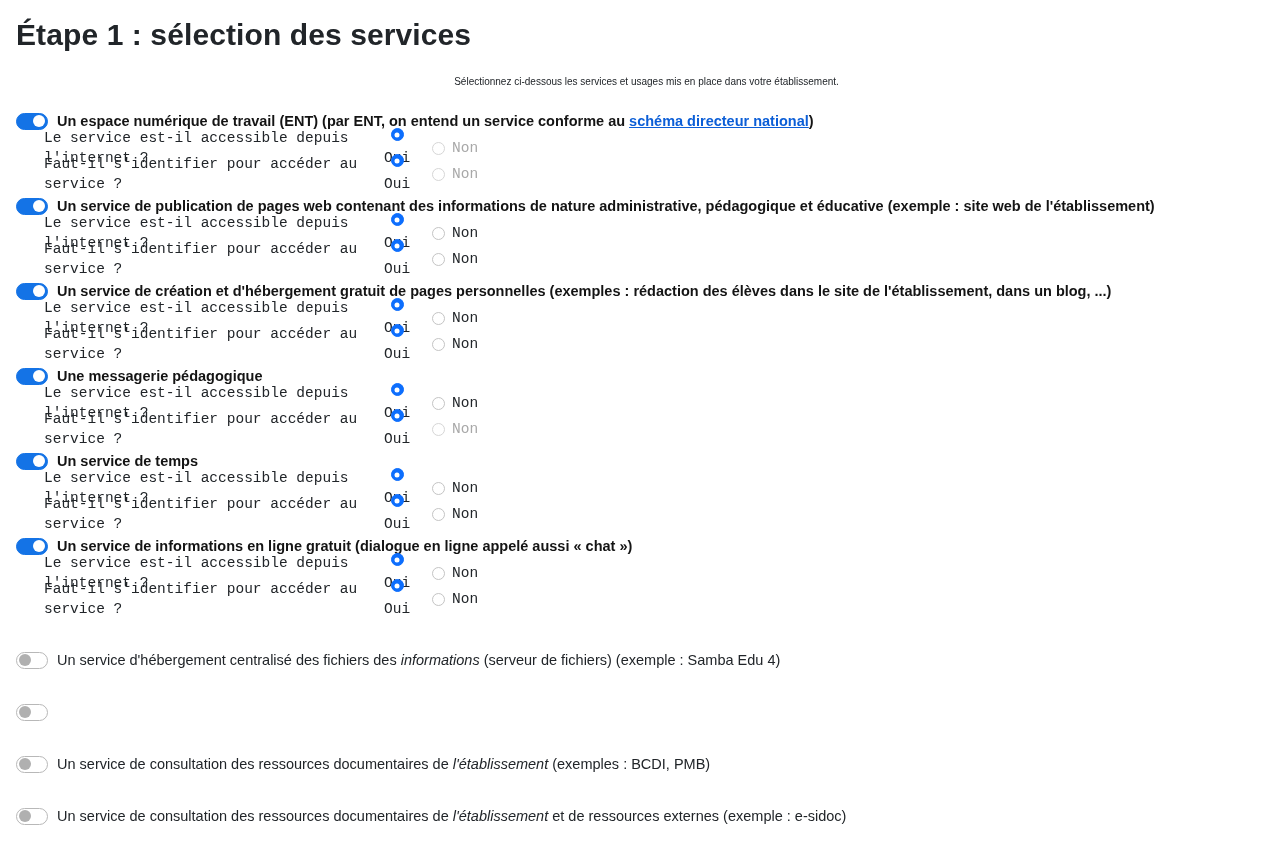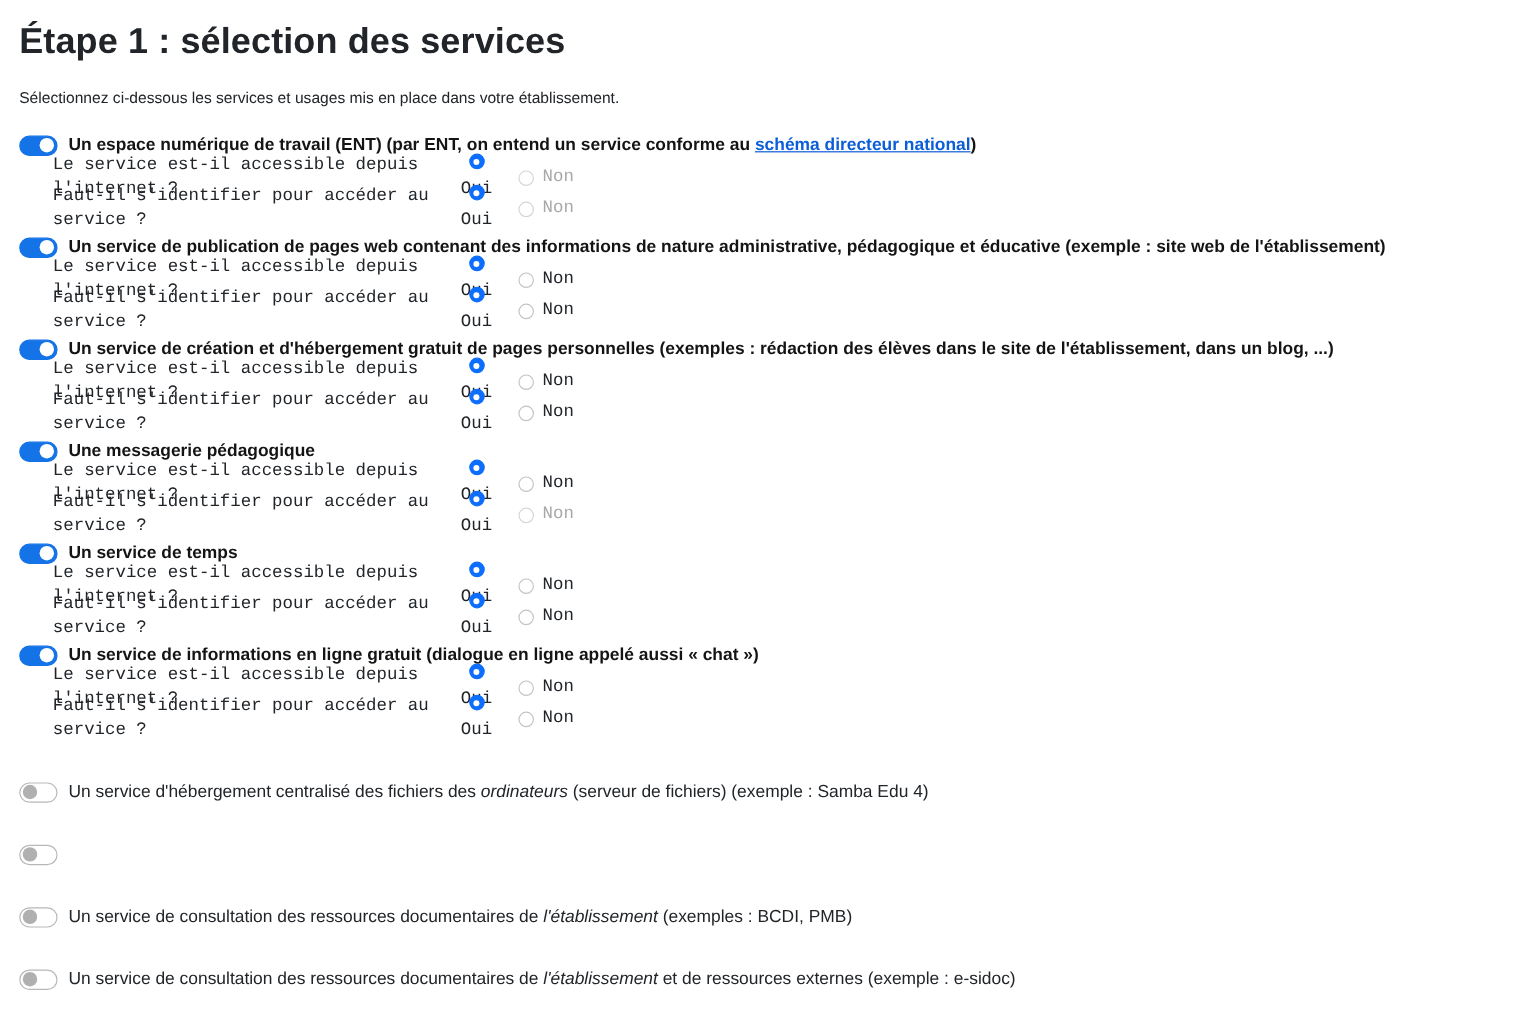--- a/index.html
+++ b/index.html
@@ -21,24 +21,25 @@
   }
   .page-title {
     font-size: 30px;
     font-weight: 700;
     line-height: 38px;
     margin: 0 0 0 0;
     color: #212529;
     letter-spacing: 0.1px;
   }
   .intro {
-    font-size: 13px;
+    font-size: 10px;
     line-height: 20px;
     margin: 18px 0 0 0;
     color: #212529;
+    text-align: center;
   }
 
   
   .services {
     margin-top: 18px;
   }
   .service-group {
     margin-bottom: 0px;
   }
   .service-head {
@@ -400,21 +401,21 @@
         </div>
         <div class="spacer-8"></div>
       </div>
     </div>
 
   <div class="plain-list">
       <div class="plain-row">
         <div class="toggle off">
           <span class="knob"></span>
         </div>
-        <span class="plain-label">Un service d'hébergement centralisé des fichiers des <i>ordinateurs</i> (serveur de fichiers) (exemple : Samba Edu 4)</span>
+        <span class="plain-label">Un service d'hébergement centralisé des fichiers des <i>informations</i> (serveur de fichiers) (exemple : Samba Edu 4)</span>
       </div>
       <div class="plain-row">
         <div class="toggle off">
           <span class="knob"></span>
         </div>
       </div>
       <div class="plain-row">
         <div class="toggle off">
           <span class="knob"></span>
         </div>

